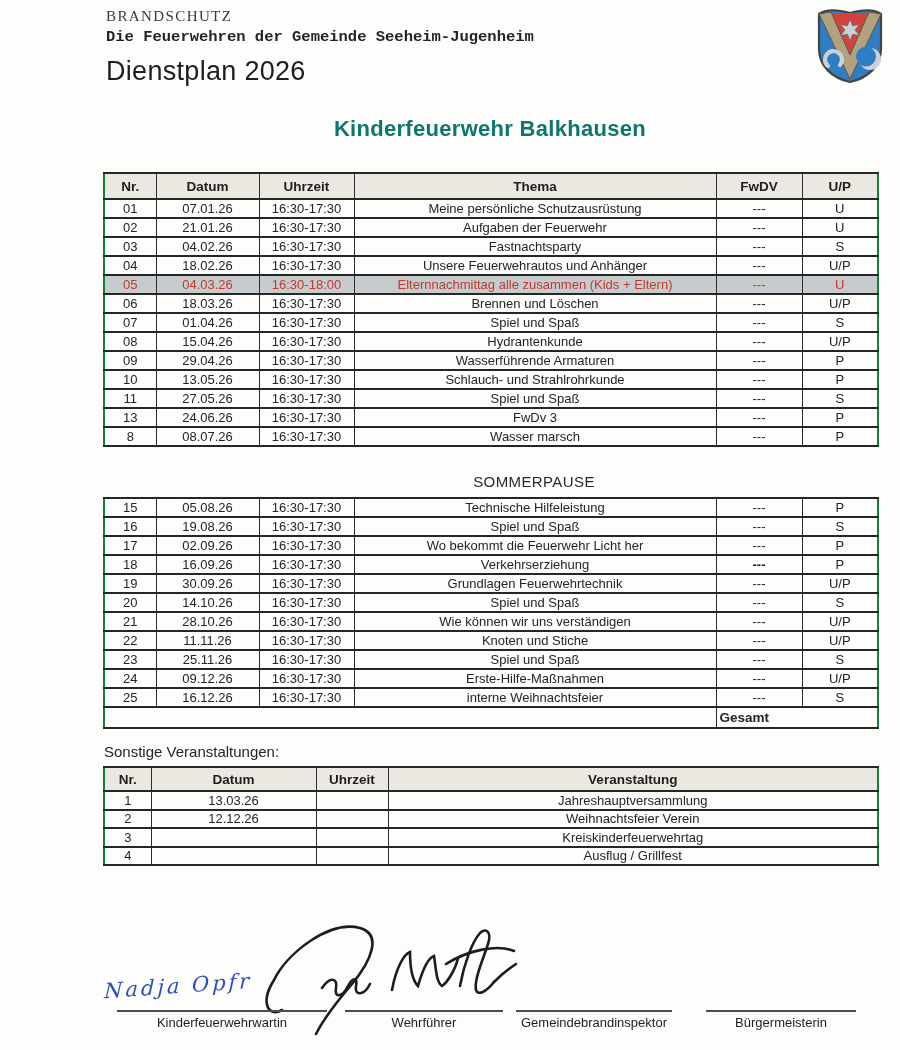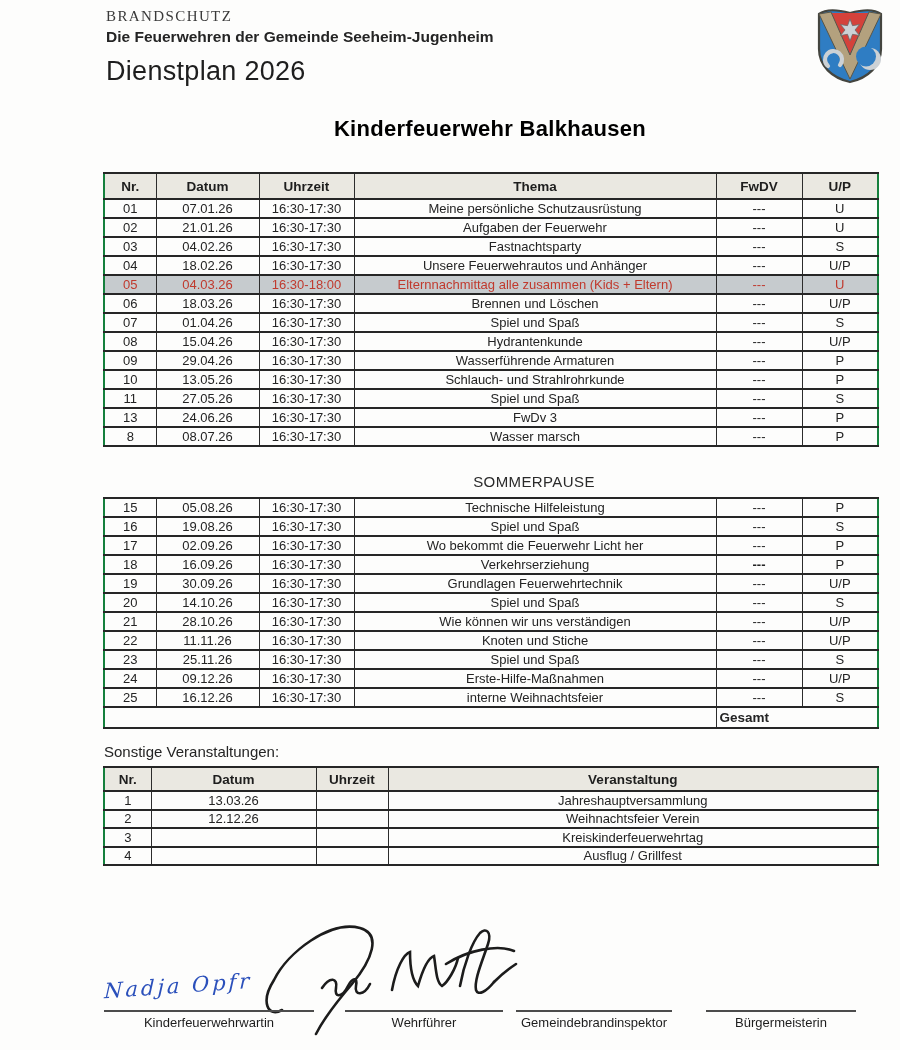--- a/index.html
+++ b/index.html
@@ -3,26 +3,26 @@
 <meta charset="utf-8">
 <style>
   html,body{margin:0;padding:0;}
   body{
     width:900px;height:1050px;position:relative;background:#fdfdfc;
     font-family:"Liberation Sans",sans-serif;color:#222;overflow:hidden;
   }
   
   .letterhead{position:absolute;left:106px;top:8px;}
   .lh-org{font-family:"Liberation Serif",serif;font-size:15px;letter-spacing:1.4px;color:#3a3a3a;}
-  .lh-sub{font-family:Liberation Sans, sans-serif;font-size:15.5px;font-weight:bold;color:#242424;margin-top:3px;}
+  .lh-sub{font-family:Liberation Mono, monospace;font-size:15.5px;font-weight:bold;color:#242424;margin-top:3px;}
   .lh-plan{font-size:27px;color:#1e1e1e;margin-top:10px;letter-spacing:0.3px;}
   .crest{position:absolute;left:813px;top:5px;width:74px;height:80px;}
   
   .doc-title{position:absolute;left:103px;top:116px;width:774px;text-align:center;
-    font-size:22px;font-weight:bold;color:#000000;letter-spacing:0.3px;}
+    font-size:22px;font-weight:bold;color:#0f766e;letter-spacing:0.3px;}
   
   table{border-collapse:collapse;table-layout:fixed;width:774px;position:absolute;left:103px;
     font-size:13px;color:#242424;}
   th,td{border-left:1px solid #2c2c2c;border-right:1px solid #2c2c2c;
     border-top:2px solid #262626;border-bottom:2px solid #262626;
     padding:0 3px;text-align:center;overflow:hidden;white-space:nowrap;}
   table{border:2px solid #15803d;}
   th{height:24px;background:var(--header-bg);font-size:13.5px;color:#1e1e1e;}
   td{height:17px;line-height:15px;}
   #schedule-table-1{top:172px;}
@@ -34,21 +34,21 @@
   .sommerpause{position:absolute;left:353px;top:473px;width:362px;text-align:center;
     font-size:15px;color:#2a2a2a;letter-spacing:0.4px;}
   
   .sonstige-heading{position:absolute;left:104px;top:743px;font-size:15px;color:#242424;}
   #events-table{top:766px;}
   #events-table th{height:22px;}
   #events-table td{height:16.5px;}
   
   .sig-slot{position:absolute;top:1010px;border-top:2px solid #4c4c4c;
     text-align:center;font-size:13px;color:#1d1d1d;padding-top:3px;}
-  #sig-slot-0{left:104px;width:210px;}
+  #sig-slot-0{left:117px;width:210px;}
   #sig-slot-1{left:345px;width:158px;}
   #sig-slot-2{left:516px;width:156px;}
   #sig-slot-3{left:706px;width:150px;}
   .sig-name-blue{position:absolute;left:104px;top:974px;font-size:21px;font-style:italic;
     font-family:"DejaVu Serif",serif;color:var(--ink-blue);letter-spacing:3px;
     transform:rotate(-4deg) skewX(-6deg);white-space:nowrap;}
   .sig-flourish{position:absolute;left:252px;top:924px;width:268px;height:112px;}
 </style>
 </head>
 <body>

